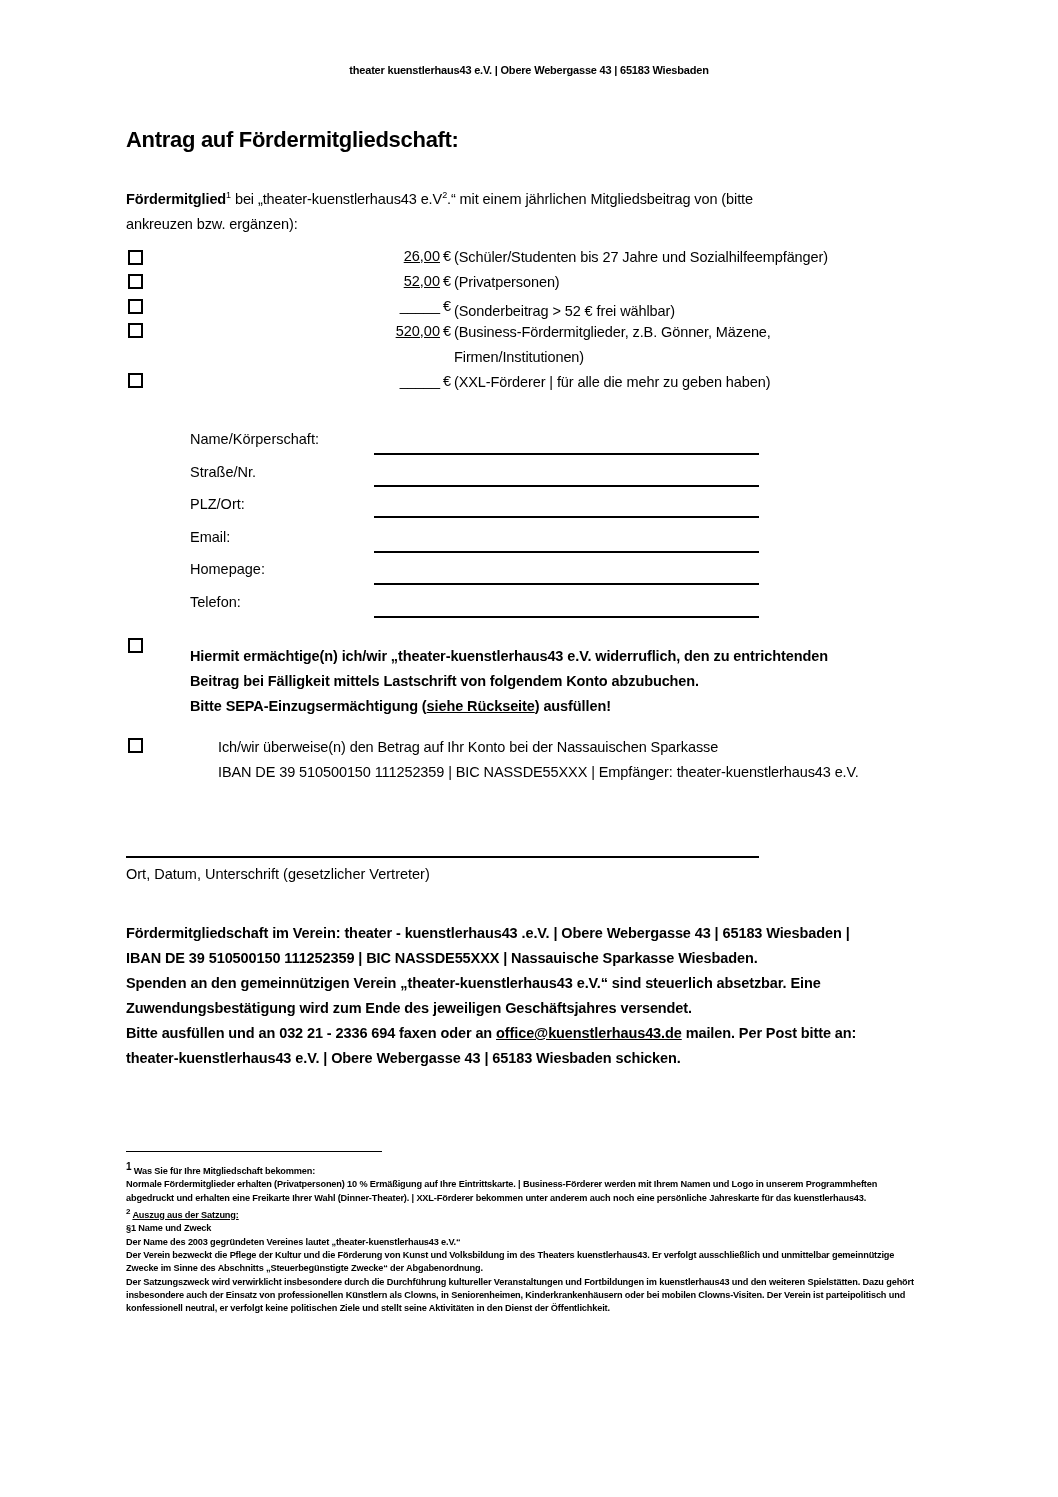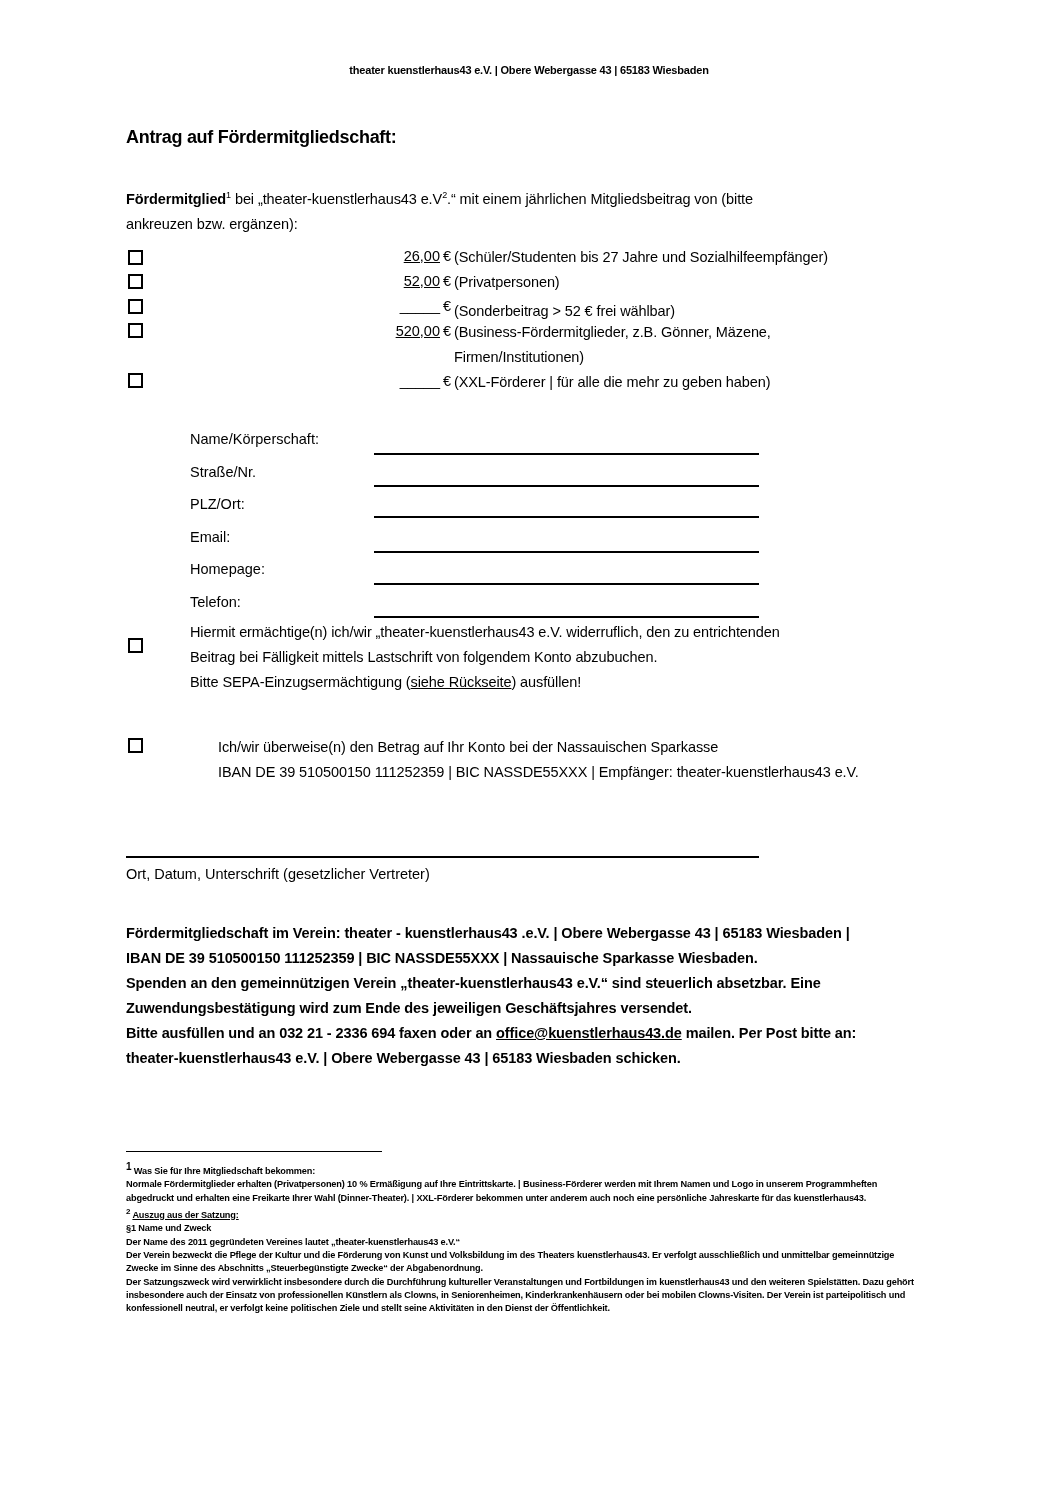--- a/index.html
+++ b/index.html
@@ -1,21 +1,21 @@
 <!DOCTYPE html>
 <html><head>
 <meta charset="utf-8">
 <style>
   html, body { margin: 0; padding: 0; background: #ffffff; }
   body { width: 1058px; height: 1497px; position: relative; overflow: hidden;
          font-family: "Liberation Sans", sans-serif; color: #000; }
   .page { position: absolute; left: 0; top: 0; width: 1058px; height: 1497px; }
   .abs { position: absolute; white-space: nowrap; }
   .header { left: 0; width: 1058px; top: 64px; text-align: center; font-size: 11px; font-weight: bold; letter-spacing: -0.2px; }
-  .title { left: 126px; top: 127px; font-size: 18px; font-weight: bold; letter-spacing: -0.3px; }
+  .title { left: 126px; top: 127px; font-size: 22px; font-weight: bold; letter-spacing: -0.3px; }
   .intro { left: 126px; top: 158px; font-size: 14.5px; line-height: 25px; white-space: normal; width: 810px; letter-spacing: -0.1px; }
   .intro b { font-weight: bold; }
   .intro sup { font-size: 9px; }
   .cb { position: absolute; width: 15px; height: 15px; border: 2px solid #000; box-sizing: border-box; background: #fff; cursor: pointer; }
   .amount { position: absolute; width: 70px; text-align: right; font-size: 14.5px; }
   .amount u { text-decoration: underline; }
   .euro { position: absolute; font-size: 14.5px; }
   .desc { position: absolute; font-size: 14.5px; line-height: 25px; letter-spacing: -0.1px; }
   .flabel { position: absolute; left: 190px; font-size: 14.5px; }
   .fline { position: absolute; left: 374px; width: 385px; height: 0; border-top: 2px solid #000; }
@@ -110,21 +110,21 @@
       </div>
 
     <div class="flabel" style="top:594px;">Telefon:</div>
     <div class="fline" style="top:616px;">
         <input type="text" value="" style="">
       </div>
   </div>
 
   <div>
     <div class="cb" style="left:128px; top:638px;"></div>
-    <div class="para" style="top:620px;">
+    <div class="para" style="top:644px;font-weight:bold;">
       <span>Hiermit ermächtige(n) ich/wir „theater-kuenstlerhaus43 e.V. widerruflich, den zu entrichtenden</span><br>
       <span>Beitrag bei Fälligkeit mittels Lastschrift von folgendem Konto abzubuchen.</span><br>
       <span>Bitte SEPA-Einzugsermächtigung (</span><u>siehe Rückseite</u><span>) ausfüllen!</span>
     </div>
   </div>
 
   <div>
     <div class="cb" style="left:128px; top:738px;"></div>
     <div class="para" style="top:735px;margin-left:28px;">
       <span>Ich/wir überweise(n) den Betrag auf Ihr Konto bei der Nassauischen Sparkasse</span><br>
@@ -143,18 +143,18 @@
     <span>Bitte ausfüllen und an 032 21 - 2336 694 faxen oder an </span><a>office@kuenstlerhaus43.de</a><span> mailen. Per Post bitte an:</span><br>
     <span>theater-kuenstlerhaus43 e.V. | Obere Webergasse 43 | 65183 Wiesbaden schicken.</span>
   </div>
 
   <div class="fnline"></div>
   <div class="fn">
     <div class="fnhead"><sup>1</sup><span> Was Sie für Ihre Mitgliedschaft bekommen:</span></div>
     <div>Normale Fördermitglieder erhalten  (Privatpersonen) 10 % Ermäßigung auf Ihre Eintrittskarte. | Business-Förderer werden mit Ihrem Namen und Logo in unserem Programmheften abgedruckt und erhalten eine Freikarte Ihrer Wahl (Dinner-Theater). | XXL-Förderer bekommen unter anderem auch noch eine persönliche Jahreskarte für das kuenstlerhaus43.</div>
     <div><sup>2</sup> <u>Auszug aus der Satzung:</u></div>
     <div>§1 Name und Zweck</div>
-    <div>Der Name des 2011 gegründeten Vereines lautet „theater-kuenstlerhaus43 e.V.“</div>
+    <div>Der Name des 2003 gegründeten Vereines lautet „theater-kuenstlerhaus43 e.V.“</div>
     <div>Der Verein bezweckt die Pflege der Kultur und die Förderung von Kunst und Volksbildung im des Theaters kuenstlerhaus43. Er verfolgt ausschließlich und unmittelbar gemeinnützige Zwecke im Sinne des Abschnitts „Steuerbegünstigte Zwecke“ der Abgabenordnung.</div>
     <div>Der Satzungszweck wird verwirklicht insbesondere durch die Durchführung kultureller Veranstaltungen und Fortbildungen im kuenstlerhaus43 und den weiteren Spielstätten. Dazu gehört insbesondere auch der Einsatz von professionellen Künstlern als Clowns, in Seniorenheimen, Kinderkrankenhäusern oder bei mobilen Clowns-Visiten. Der Verein ist parteipolitisch und konfessionell neutral, er verfolgt keine politischen Ziele und stellt seine Aktivitäten in den Dienst der Öffentlichkeit.</div>
   </div>
 
 </div>
 
 </body></html>

